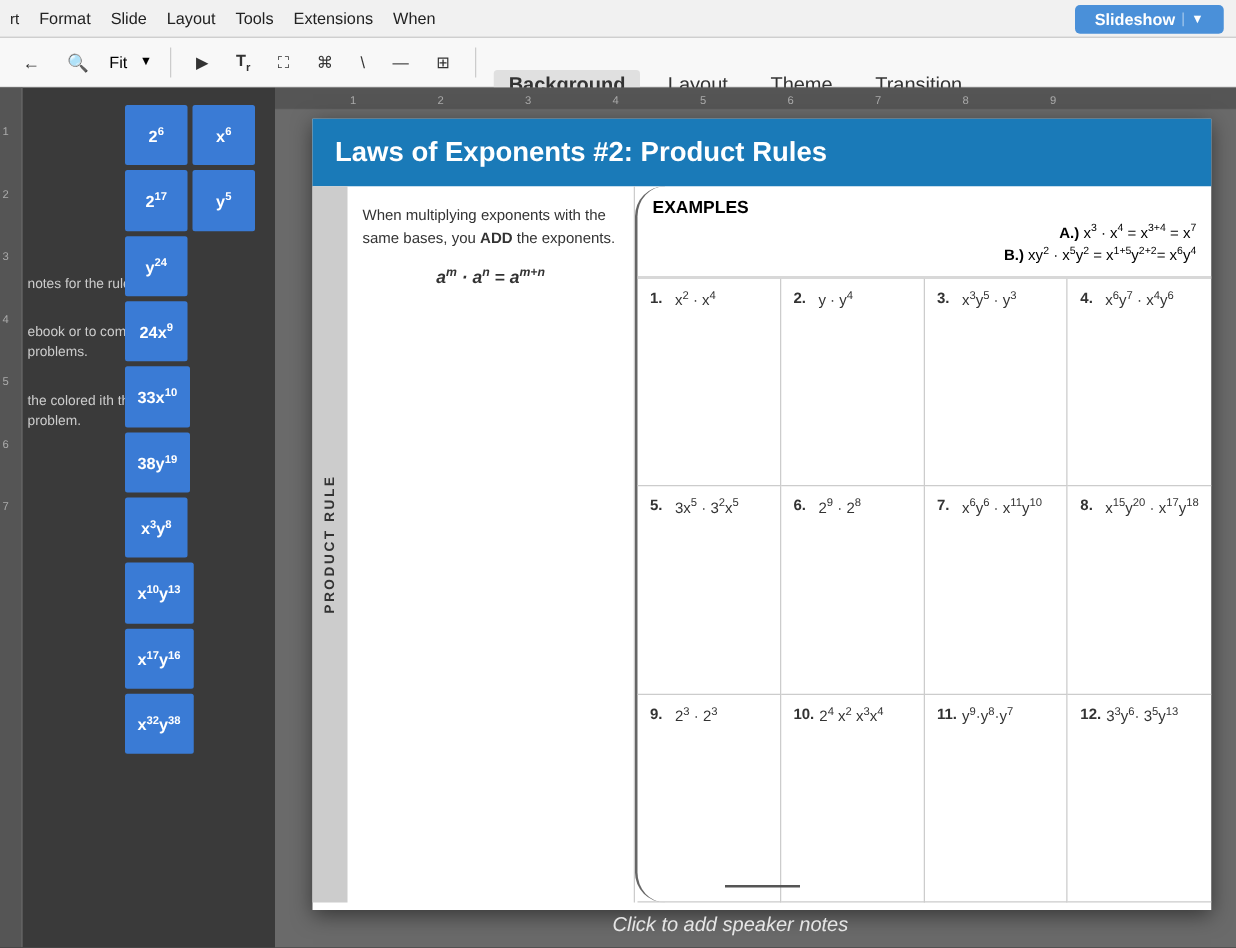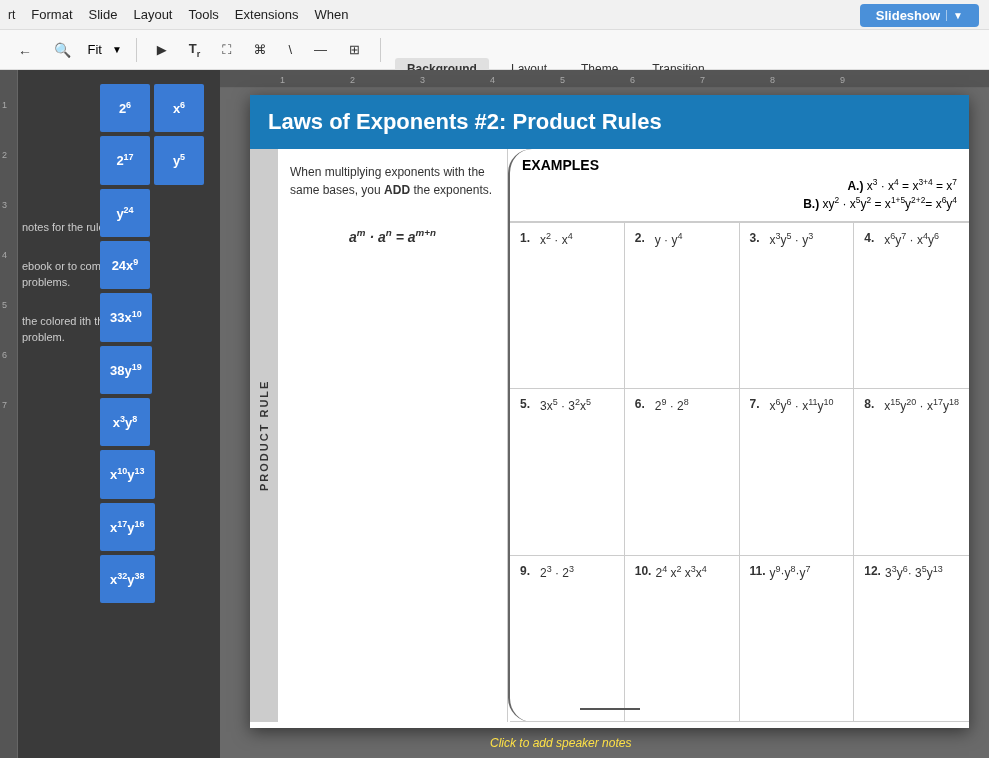--- a/index.html
+++ b/index.html
@@ -68,21 +68,21 @@
       background: none;
       border: none;
       cursor: pointer;
       padding: 2px 6px;
       font-size: 13px;
       color: #333;
       border-radius: 3px;
     }
     .toolbar-tab {
       padding: 4px 12px;
-      font-size: 12px;
+      font-size: 16px;
       color: #333;
       cursor: pointer;
       border-radius: 3px;
       margin-top: 39px;
     }
     .toolbar-tab.active {
       background: #e0e0e0;
       font-weight: bold;
     }
 
@@ -232,21 +232,21 @@
       padding: 14px 12px;
       border-right: 1px solid #ccc;
       font-size: 12px;
       color: #333;
     }
     .rule-explanation p { margin-bottom: 8px; line-height: 1.5; }
     .rule-formula {
       font-size: 14px;
       font-style: italic;
       font-weight: bold;
-      margin-top: 28px;
+      margin-top: 14px;
       text-align: center;
     }
 
     
     .examples-section {
       flex: 1;
       display: flex;
       flex-direction: column;
       border-left: 2px solid #666;
       border-radius: 24px;
@@ -297,22 +297,22 @@
     .cell-content sup { font-size: 9px; }
 
     
     #speaker-notes {
       position: absolute;
       bottom: 8px;
       left: 220px;
       right: 0;
       text-align: left;
       padding-left: 50px;
-      font-size: 12px;
-      color: #fde047;
+      font-size: 16px;
+      color: #e5e5e5;
       font-style: italic;
     }
 
     
     .slide-bottom-line {
       position: absolute;
       bottom: 18px;
       left: 50%;
       transform: translateX(-50%);
       width: 60px;

